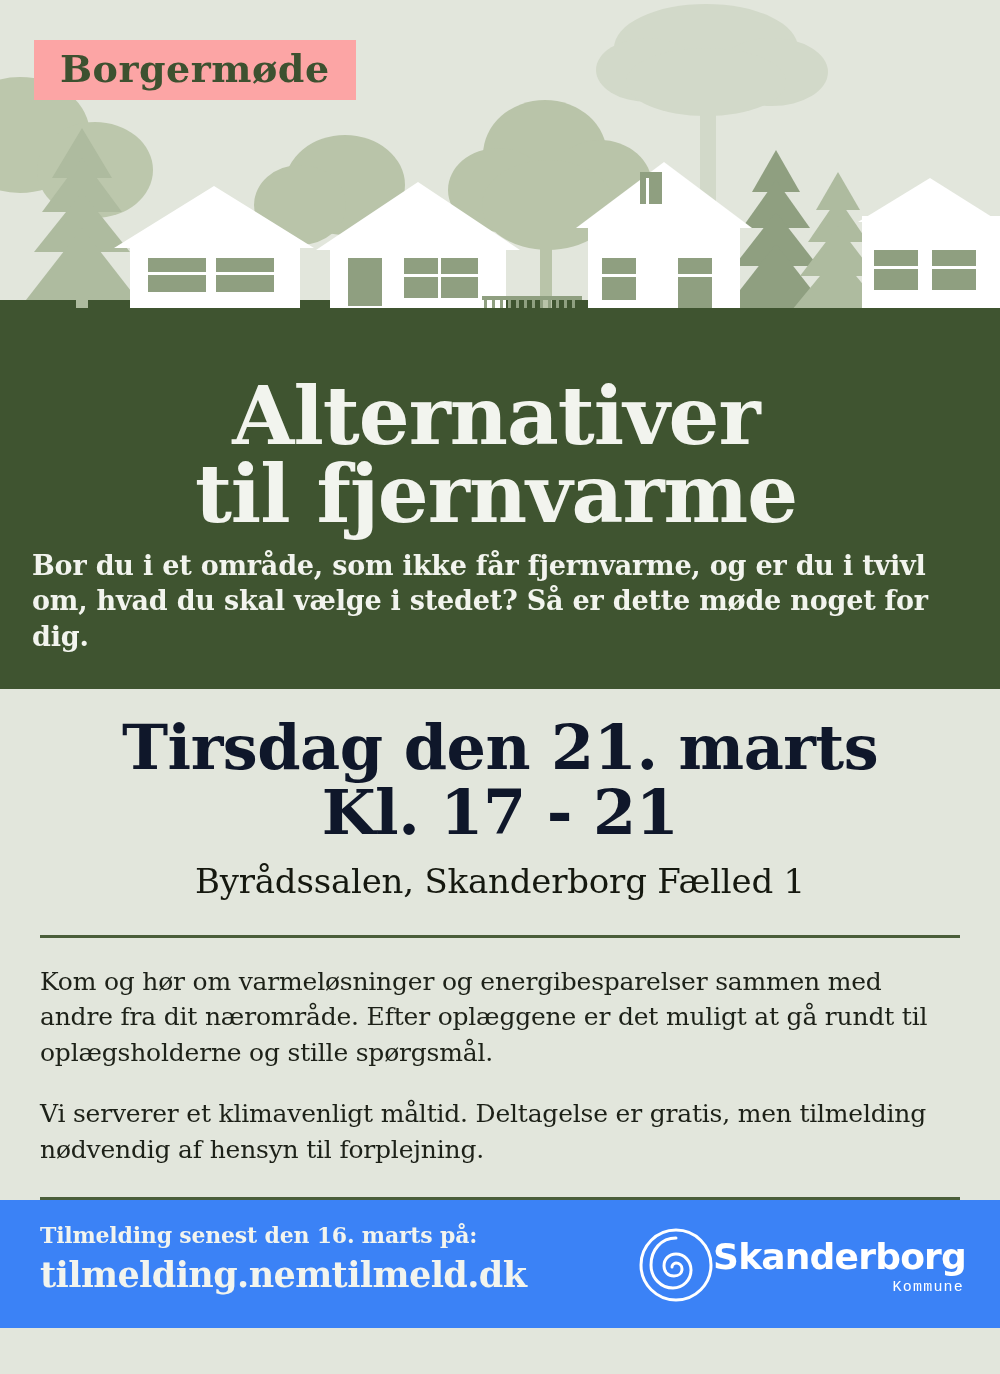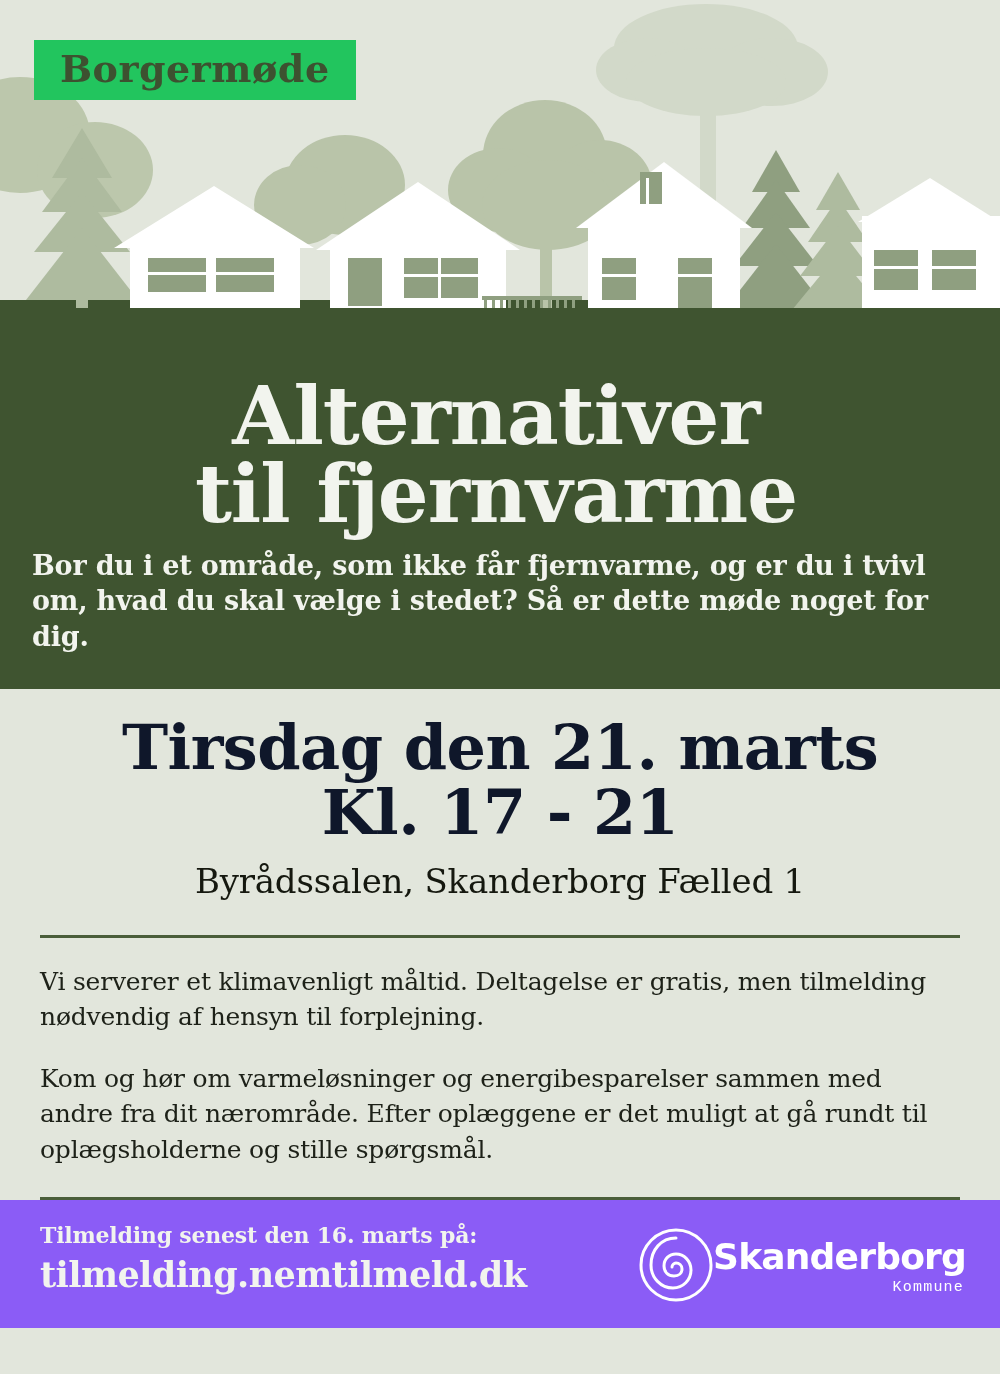--- a/index.html
+++ b/index.html
@@ -26,21 +26,21 @@
     height: 345px;
     background: #e2e6dc;
     overflow: hidden;
   }
   .illo-svg { position: absolute; left: 0; top: 0; }
 
   .badge {
     position: absolute;
     left: 34px;
     top: 40px;
-    background: #22c55e;
+    background: #fca5a5;
     padding: 10px 26px 12px 26px;
     z-index: 5;
   }
   .badge span {
     font-family: "DejaVu Serif", serif;
     font-weight: bold;
     font-size: 38px;
     color: #3d5130;
     letter-spacing: 0.5px;
     line-height: 1;
@@ -113,21 +113,21 @@
   }
   .body-text p:last-child { margin-bottom: 0; }
   .rule2 {
     height: 3px;
     background: #4a5e3a;
     margin: 30px 0 0 0;
   }
 
   
   .footer {
-    background: #8b5cf6;
+    background: #3b82f6;
     height: 128px;
     padding: 22px 34px 0 40px;
     display: flex;
     align-items: flex-start;
     justify-content: space-between;
     color: #f2f4ee;
   }
   .signup-small {
     font-family: "DejaVu Serif", serif;
     font-size: 22px;
@@ -309,22 +309,22 @@
   <div class="light-block">
     <div class="when">
       <span>Tirsdag den 21. marts</span>
       <span class="time">Kl. 17 - 21</span>
     </div>
     <div class="place">Byrådssalen, Skanderborg Fælled 1</div>
 
     <div class="rule"></div>
 
     <div class="body-text">
+      <p>Kom og hør om varmeløsninger og energibesparelser sammen med andre fra dit nærområde. Efter oplæggene er det muligt at gå rundt til oplægsholderne og stille spørgsmål.</p>
       <p>Vi serverer et klimavenligt måltid. Deltagelse er gratis, men tilmelding nødvendig af hensyn til forplejning.</p>
-      <p>Kom og hør om varmeløsninger og energibesparelser sammen med andre fra dit nærområde. Efter oplæggene er det muligt at gå rundt til oplægsholderne og stille spørgsmål.</p>
     </div>
 
     <div class="rule2"></div>
   </div>
 
   <div class="footer">
     <div>
       <span class="signup-small">Tilmelding senest den 16. marts på:</span>
       <span class="signup-url">tilmelding.nemtilmeld.dk</span>
     </div>

